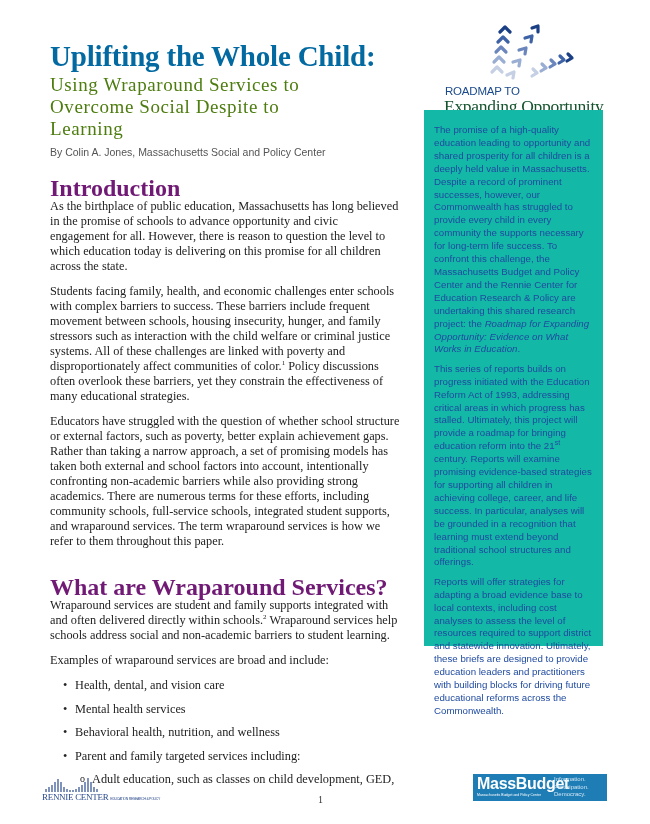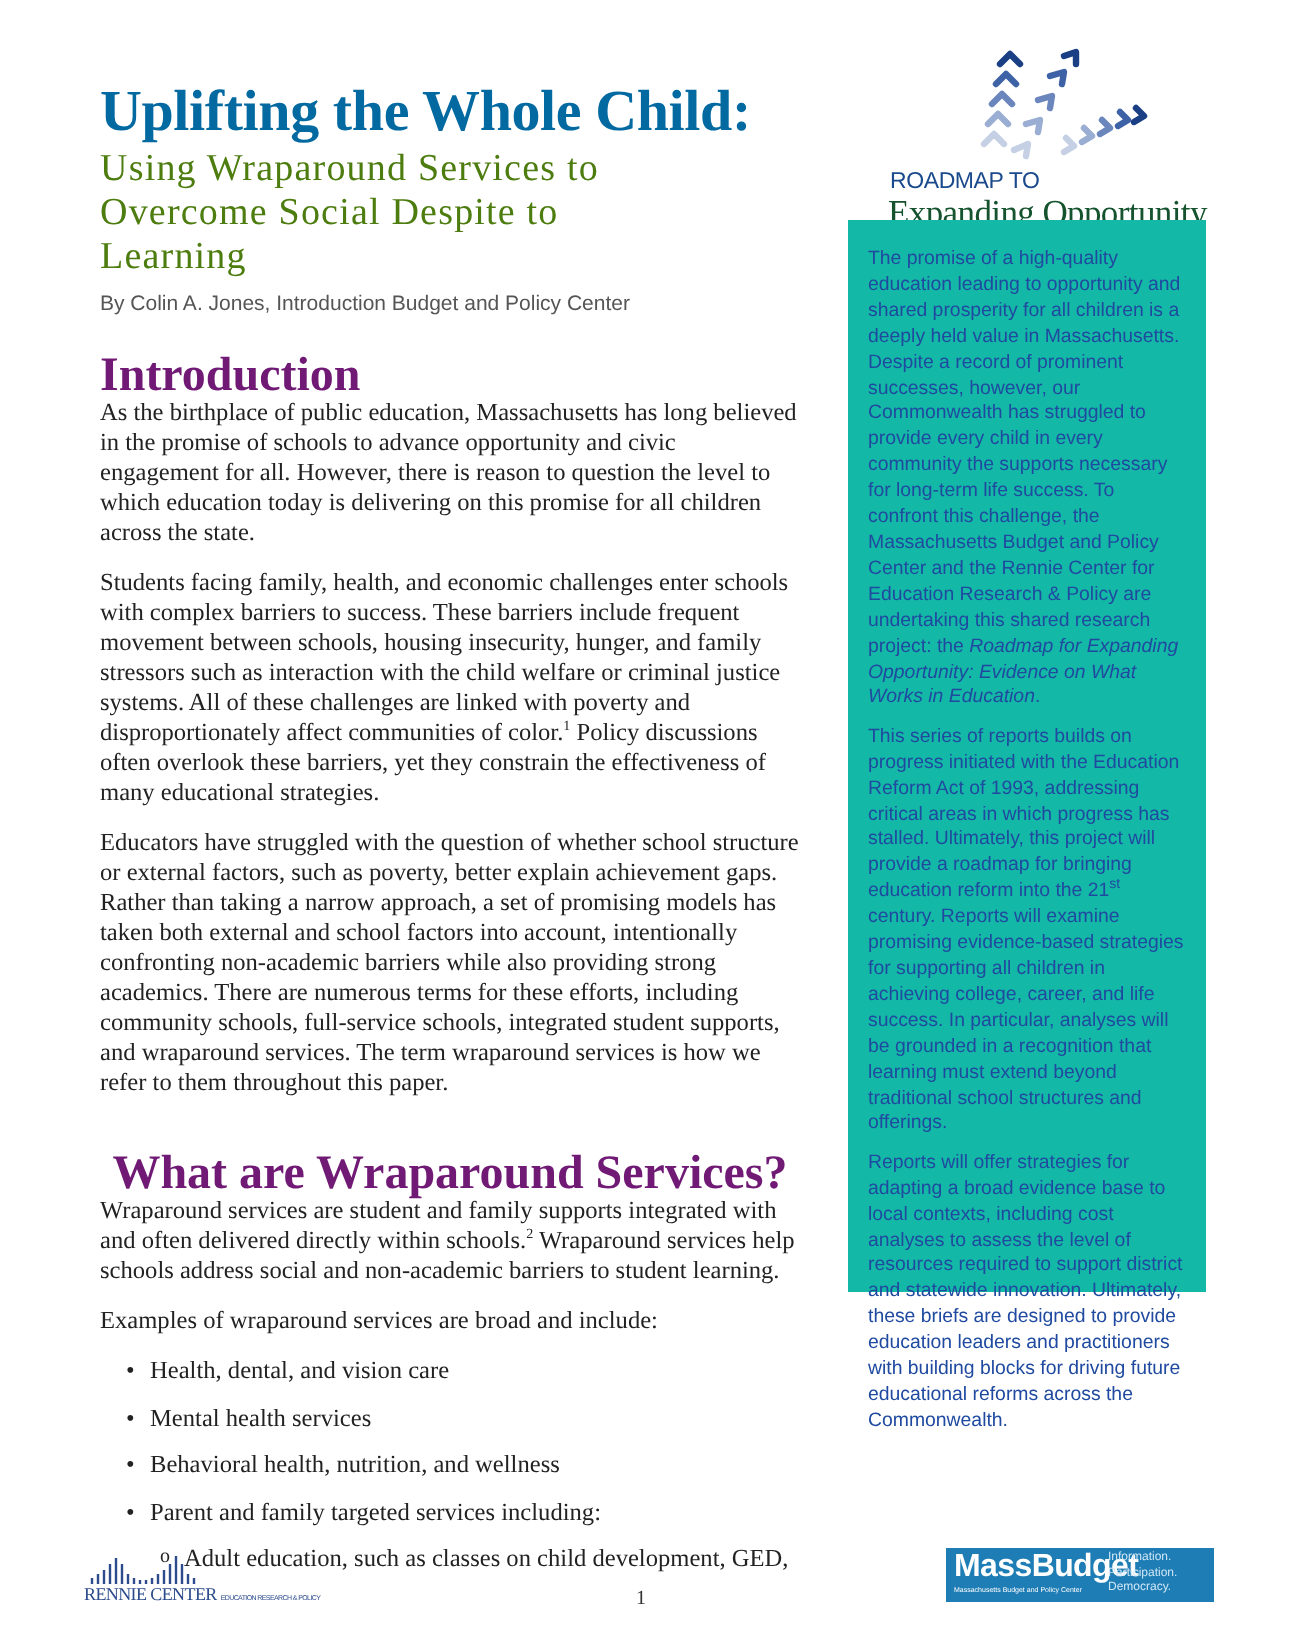--- a/index.html
+++ b/index.html
@@ -7,21 +7,21 @@
 
   .title-block { position:absolute; left:50px; top:40px; width:370px; }
   .title { font-family:"Liberation Serif", serif; font-weight:bold; color:#0369a1; font-size:29px; line-height:32px; margin:0; letter-spacing:-0.2px; }
   .subtitle { font-family:"Liberation Serif", serif; color:#4d7c0f; font-size:19px; line-height:22px; margin:2px 0 0 0; letter-spacing:0.6px; }
   .byline { font-family:"Liberation Sans", sans-serif; color:#555; font-size:10.5px; margin-top:6px; }
 
   .main { position:absolute; left:50px; top:177px; width:350px; font-size:12.3px; line-height:15px; }
   .h2 { font-family:"Liberation Serif", serif; font-weight:bold; color:#701a75; font-size:24px; line-height:22px; margin:0; }
   .p { margin:0 0 10px 0; }
   .sup { font-size:7px; vertical-align:super; line-height:0; }
-  .h2-gap { margin-top:27px;text-align:center; }
+  .h2-gap { margin-top:27px; }
   ul.bullets { list-style:none; margin:0; padding:0 0 0 13px; }
   ul.bullets li { margin:0 0 8.5px 0; position:relative; padding-left:12px; }
   ul.bullets li::before { content:"•"; position:absolute; left:0; top:0; }
   ul.sub { list-style:none; margin:0; padding:0 0 0 30px; }
   ul.sub li { position:relative; padding-left:12px; }
   ul.sub li::before { content:"o"; position:absolute; left:0; top:-1px; font-size:10px; }
 
   .logo-block { position:absolute; left:432px; top:20px; width:180px; }
   .arrows { position:absolute; left:40px; top:0; width:110px; height:70px; }
   .roadmap-to { position:absolute; left:13px; top:65px; font-family:"Liberation Sans", sans-serif; color:#1a4a8c; font-size:11.5px; letter-spacing:-0.2px;text-align:right; }
@@ -43,21 +43,21 @@
 </head>
 <body>
 
 <div class="title-block">
   <h1 class="title">Uplifting the Whole Child:</h1>
   <div class="subtitle">
     <div>Using Wraparound Services to</div>
     <div>Overcome Social Despite to</div>
     <div>Learning</div>
   </div>
-  <div class="byline">By Colin A. Jones, Introduction Budget and Policy Center</div>
+  <div class="byline">By Colin A. Jones, Massachusetts Social and Policy Center</div>
 </div>
 
 <div class="logo-block">
   <svg class="arrows" viewBox="0 0 110 70">
     <g fill="none" stroke-width="3.2" stroke-linecap="round" stroke-linejoin="round">
       <polyline points="28,12 33,7 38,12" stroke="#1a3f85"></polyline>
       <polyline points="26,22 31,17 36,22" stroke="#3d62a5"></polyline>
       <polyline points="24,32 29,27 34,32" stroke="#6a86bd"></polyline>
       <polyline points="22,42 27,37 32,42" stroke="#9aaed3"></polyline>
       <polyline points="20,52 25,47 30,52" stroke="#c5d0e5"></polyline>

